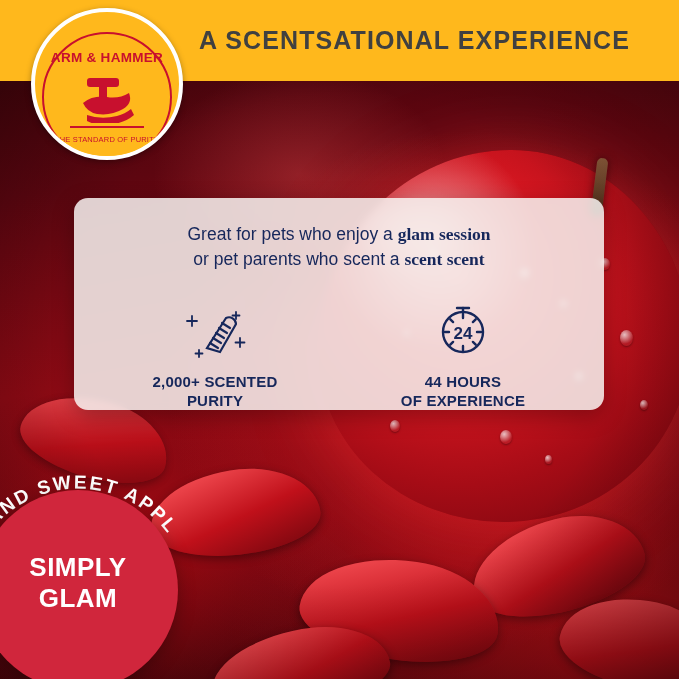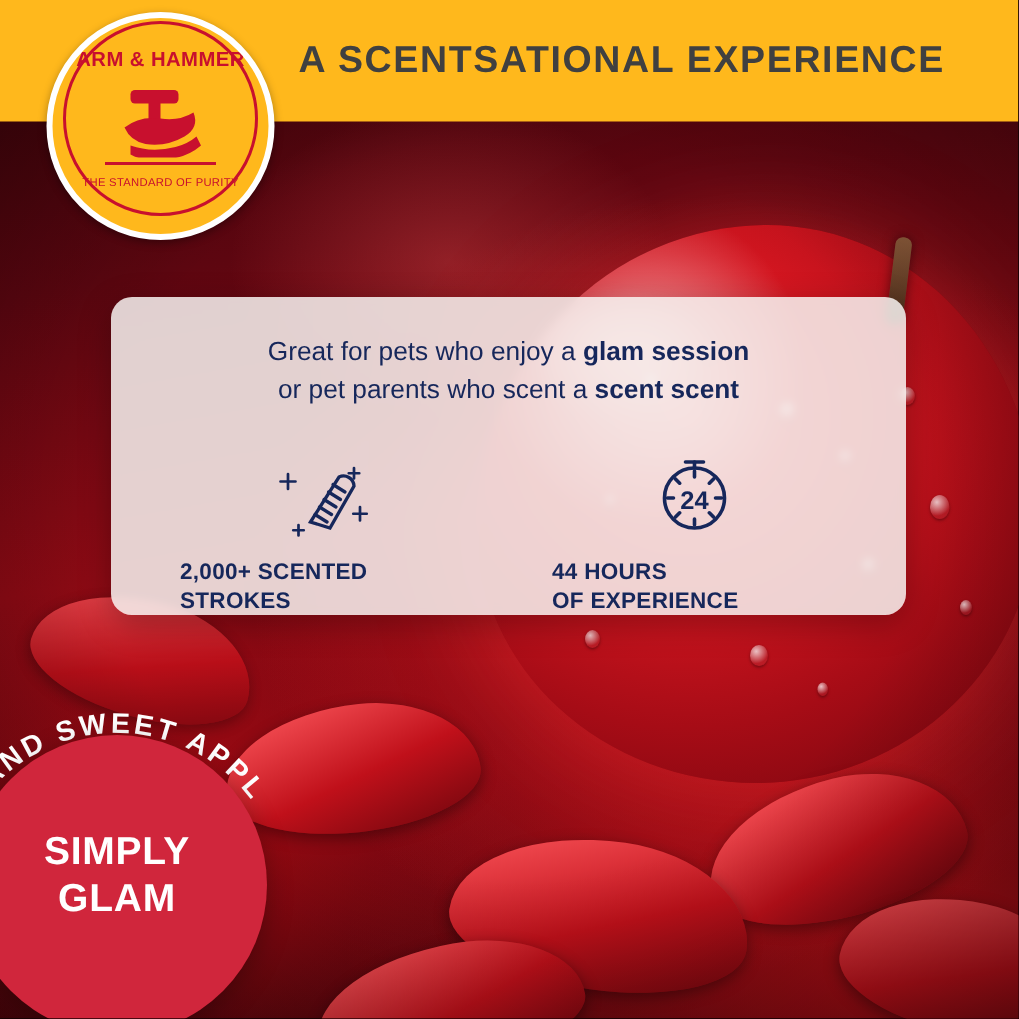--- a/index.html
+++ b/index.html
@@ -113,21 +113,21 @@
     width: 144px;
     height: 144px;
     border-radius: 50%;
     background: #FFB81C;
     border: 4px solid #ffffff;
     box-shadow: 0 2px 6px rgba(0,0,0,0.35);
     overflow: hidden;
   }
   .logo-inner {
     position: absolute;
-    left: 7px; top: 2px;
+    left: 7px; top: 20px;
     width: 126px; height: 126px;
     border-radius: 50%;
     background: #FFB81C;
     border: 2px solid #C8102E;
   }
   .logo-top {
     position: absolute;
     top: 16px;
     left: 0; right: 0;
     text-align: center;
@@ -176,31 +176,32 @@
     box-shadow: 0 6px 22px rgba(0,0,0,0.28);
   }
   .card-head {
     margin-top: 24px;
     text-align: center;
     color: #16275B;
     font-size: 17.5px;
     line-height: 25px;
     padding: 0 36px;
   }
-  .card-head b { font-weight: bold; }
+  .card-head b { font-weight: bold; font-family: Liberation Serif, serif; }
   .features {
     position: absolute;
     top: 104px;
     left: 0; right: 0;
     display: flex;
     justify-content: center;
     gap: 58px;
   }
   .feature {
     width: 190px;
+    text-align: center;
     color: #16275B;
   }
   .feature-icon {
     height: 56px;
     display: flex;
     align-items: center;
     justify-content: center;
   }
   .feature-label {
     margin-top: 14px;
@@ -331,21 +332,21 @@
             <g stroke="#16275B" stroke-width="1.8" stroke-linecap="round">
               <path d="M16 14 l0 10 M11 19 l10 0"></path>
               <path d="M64 36 l0 9 M59.5 40.5 l9 0"></path>
               <path d="M23 48 l0 7 M19.5 51.5 l7 0"></path>
               <path d="M60 10 l0 7 M56.5 13.5 l7 0"></path>
             </g>
           </svg>
         </div>
         <div class="feature-label">
           <span>2,000+ SCENTED</span><br>
-          <span>STROKES</span>
+          <span>PURITY</span>
         </div>
       </div>
 
       <div class="feature">
         <div class="feature-icon">
           <svg width="66" height="56" viewBox="0 0 66 56">
             <g stroke="#16275B" stroke-width="2.4" fill="none" stroke-linecap="round">
               <circle cx="33" cy="30" r="20"></circle>
               <path d="M27 6 l12 0"></path>
               <path d="M33 6 l0 4"></path>

